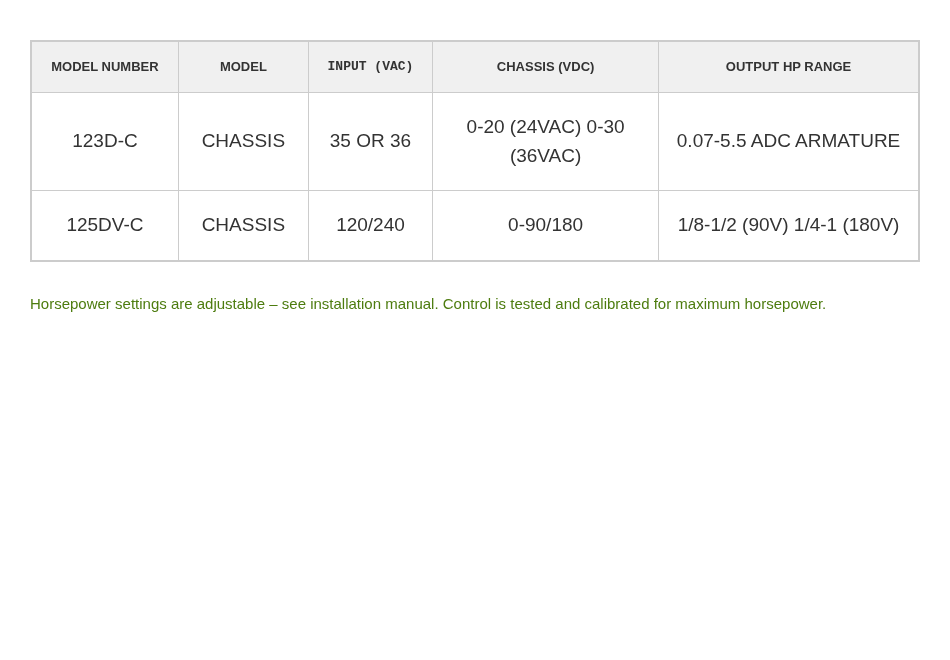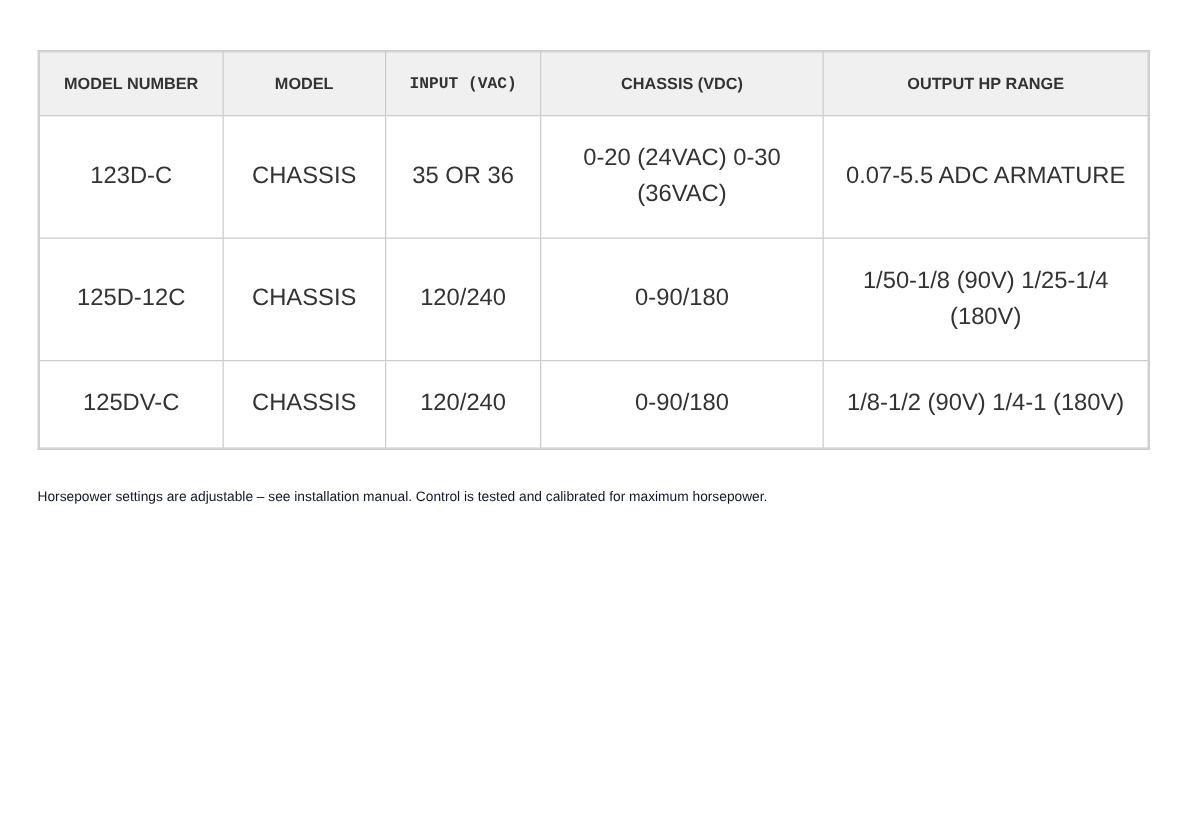--- a/index.html
+++ b/index.html
@@ -51,22 +51,22 @@
       vertical-align: middle;
     }
 
     .col-model { width: 130px; }
     .col-style { width: 115px; }
     .col-input { width: 110px; font-family: Liberation Mono, monospace; }
     .col-output-vdc { width: 200px; }
     .col-output-hp { width: 230px; margin-top: 28px; }
 
     .footer-text {
-      font-size: 11px;
-      color: #0f172a;
+      font-size: 15px;
+      color: #4d7c0f;
       line-height: 1.6;
     }
   </style>
 </head>
 <body>
 
 <div class="table-container">
   <table>
     <thead>
       <tr>
@@ -79,27 +79,20 @@
     </thead>
     <tbody id="table-body">
     <tr>
           <td>123D-C</td>
           <td>CHASSIS</td>
           <td>35 OR 36</td>
           <td>0-20 (24VAC) 0-30 (36VAC)</td>
           <td>0.07-5.5 ADC ARMATURE</td>
         </tr>
         <tr>
-          <td>125D-12C</td>
-          <td>CHASSIS</td>
-          <td>120/240</td>
-          <td>0-90/180</td>
-          <td>1/50-1/8 (90V) 1/25-1/4 (180V)</td>
-        </tr>
-        <tr>
           <td>125DV-C</td>
           <td>CHASSIS</td>
           <td>120/240</td>
           <td>0-90/180</td>
           <td>1/8-1/2 (90V) 1/4-1 (180V)</td>
         </tr>
       </tbody>
   </table>
 </div>
 

